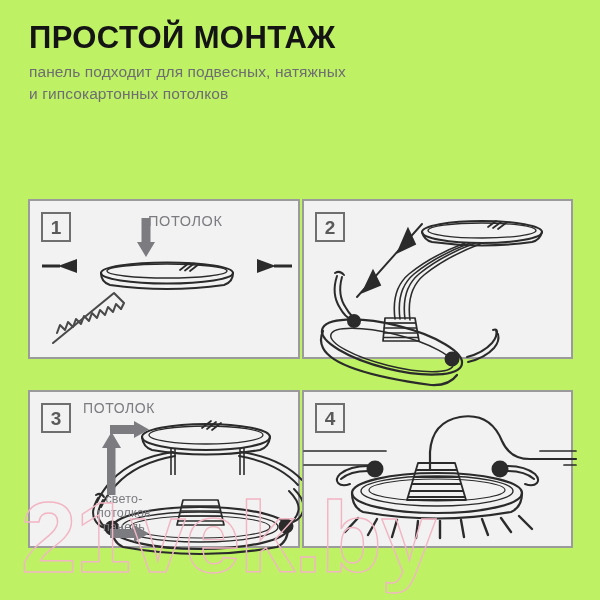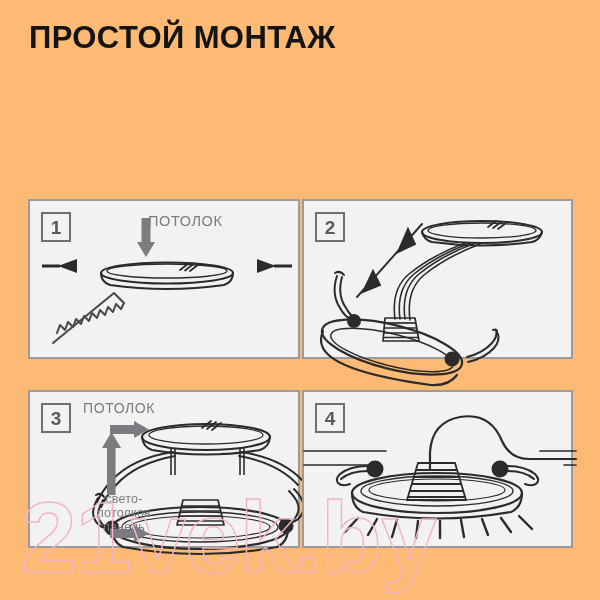--- a/index.html
+++ b/index.html
@@ -11,21 +11,21 @@
     height: 600px;
     background: #f2f2f2;
     font-family: "Liberation Sans", sans-serif;
     overflow: hidden;
     position: relative;
   }
   #root {
     position: relative;
     width: 600px;
     height: 600px;
-    background: #fdba74;
+    background: #bef264;
   }
 
   
   .header {
     position: absolute;
     left: 29px;
     top: 22px;
     width: 540px;
   }
   .title {
@@ -127,20 +127,24 @@
     line-height: 1;
   }
 </style>
 </head>
 <body>
 
 <div id="root">
 
   <div class="header">
     <h1 class="title">ПРОСТОЙ МОНТАЖ</h1>
+    <p class="subtitle">
+      <span>панель подходит для подвесных, натяжных</span><br>
+      <span>и гипсокартонных потолков</span>
+    </p>
   </div>
 
   <div class="grid">
 
     <div class="panel" id="panel-1">
       <svg class="panel-svg" width="276" height="164" viewBox="0 0 276 164">
         <g fill="none" stroke="#2b2b2b" stroke-width="2.1" stroke-linecap="round" stroke-linejoin="round">
 
           <ellipse cx="139" cy="74" rx="66" ry="10.5"></ellipse>
           <path d="M73 74 q0 9 9 12 q57 8 114 0 q9 -3 9 -12"></path>

